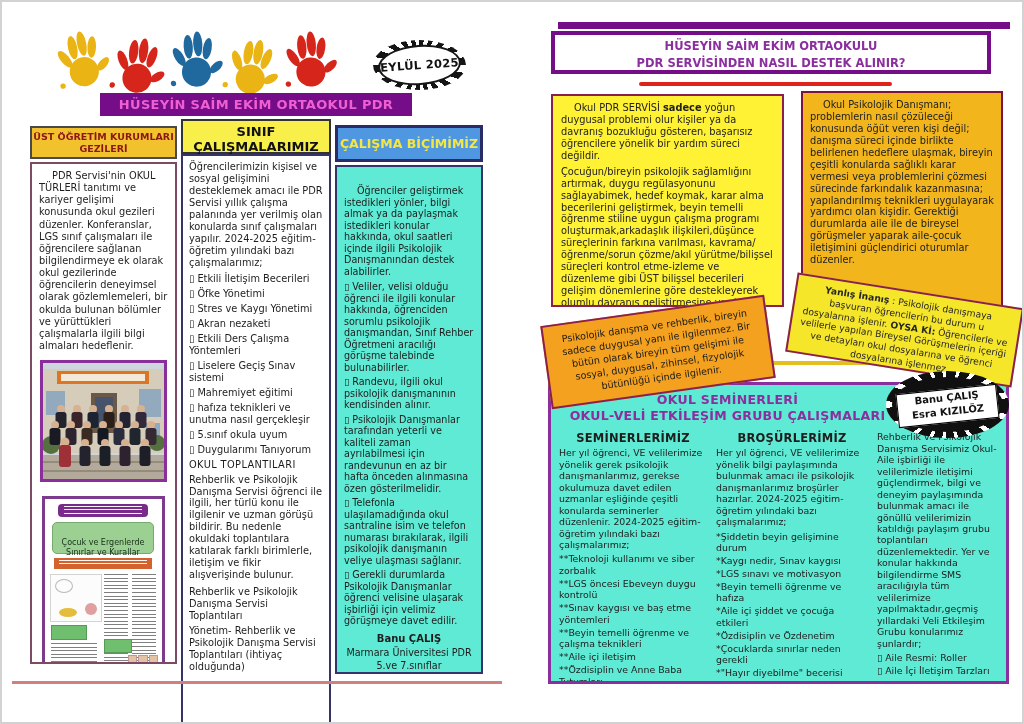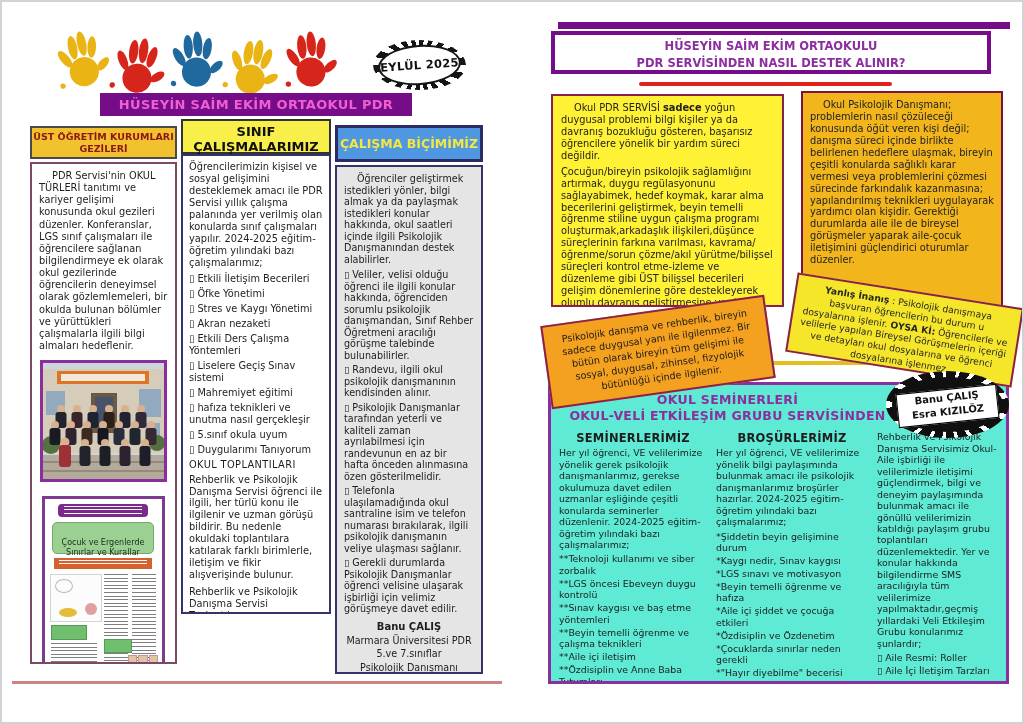--- a/index.html
+++ b/index.html
@@ -55,29 +55,29 @@
   .b-colB{position:absolute;left:87px;top:75px;width:24px;height:88px;}
   .b-green2{position:absolute;left:6px;top:126px;width:34px;height:13px;background:#6fbf6f;border:1px solid #579a57;}
   .b-green3{position:absolute;left:59px;top:140px;width:26px;height:12px;background:#6fbf6f;border:1px solid #579a57;}
   .b-textL{position:absolute;left:6px;top:144px;width:46px;height:40px;}
   .b-grid{position:absolute;right:4px;bottom:4px;width:30px;height:30px;display:grid;
     grid-template-columns:1fr 1fr 1fr;grid-template-rows:1fr 1fr;gap:1px;}
   .b-grid div{background:#e3c3a3;border:1px solid #b99;box-sizing:border-box;}
 
   .col2-header{left:179px;top:117px;width:150px;height:35px;background:#f8ef4a;border:2px solid #333;
     color:#111;font-weight:bold;font-size:13px;text-align:center;padding-top:3px;}
-  .col2-body{left:179px;top:152px;width:150px;height:460px;border:2px solid #34346a;background:#fff;
+  .col2-body{left:179px;top:152px;width:150px;height:571px;border:2px solid #34346a;background:#fff;
     padding:5px 6px;font-size:9.8px;line-height:1.22;overflow:hidden;}
   .col2-body .p{margin:0 0 5px;}
   .subhead{margin:3px 0 3px;letter-spacing:.4px;}
 
   .col3-header{left:333px;top:123px;width:148px;height:37px;background:#4f97e0;border:3px solid #2b2b66;
     color:#f5e642;font-weight:bold;font-size:12.5px;text-align:center;line-height:32px;}
-  .col3-body{left:333px;top:163px;width:148px;height:509px;border:2px solid #34346a;background:#e5e5e5;
-    padding:6px 7px;font-size:9.6px;line-height:1.2;overflow:hidden;}
+  .col3-body{left:333px;top:163px;width:148px;height:509px;border:2px solid #34346a;background:#5eead4;
+    padding:18px 7px;font-size:9.6px;line-height:1.2;overflow:hidden;}
   .signatures{text-align:center;margin-top:6px;}
   .sig-name{font-weight:bold;margin-top:5px;font-size:10px;}
   .sig-line{margin-top:2px;}
 
   .left-footer-line{left:10px;top:679px;width:490px;height:3px;background:#cf8080;}
 
   
   .rp-topbar{left:556px;top:20px;width:452px;height:7px;background:#760d88;}
   .rp-header{left:549px;top:29px;width:440px;height:43px;border:4px solid #760d88;background:#fff;
     color:#8c2f9e;font-weight:bold;font-size:11.5px;text-align:center;padding-top:3px;line-height:1.45;}
@@ -350,42 +350,42 @@
   <div class="abs left-footer-line"></div>
 
   <div class="abs rp-topbar"></div>
   <div class="abs rp-header">
     <div>HÜSEYİN SAİM EKİM ORTAOKULU</div>
     <div>PDR SERVİSİNDEN NASIL DESTEK ALINIR?</div>
   </div>
   <div class="abs rp-redline"></div>
 
   <div class="abs box-service">
-    <p class="p indent"><span>Okul PDR SERVİSİ </span><b>sadece</b><span> yoğun duygusal problemi bilgi kişiler ya da davranış bozukluğu gösteren, başarısız öğrencilere yönelik bir yardım süreci değildir.</span></p>
+    <p class="p indent"><span>Okul PDR SERVİSİ </span><b>sadece</b><span> yoğun duygusal problemi olur kişiler ya da davranış bozukluğu gösteren, başarısız öğrencilere yönelik bir yardım süreci değildir.</span></p>
     <p class="p">Çocuğun/bireyin psikolojik sağlamlığını artırmak, duygu regülasyonunu sağlayabimek, hedef koymak, karar alma becerilerini geliştirmek, beyin temelli öğrenme stiline uygun çalışma programı oluşturmak,arkadaşlık ilişkileri,düşünce süreçlerinin farkına varılması, kavrama/öğrenme/sorun çözme/akıl yürütme/bilişsel süreçleri kontrol etme-izleme ve düzenleme gibi ÜST bilişsel becerileri gelişim dönemlerine göre destekleyerek olumlu davranış geliştirmesine yardımcı olur.</p>
   </div>
 
   <div class="abs box-counselor">
     <p class="p indent">Okul Psikolojik Danışmanı; problemlerin nasıl çözüleceği konusunda öğüt veren kişi değil; danışma süreci içinde birlikte belirlenen hedeflere ulaşmak, bireyin çeşitli konularda sağlıklı karar vermesi veya problemlerini çözmesi sürecinde farkındalık kazanmasına; yapılandırılmış teknikleri uygulayarak yardımcı olan kişidir. Gerektiği durumlarda aile ile de bireysel görüşmeler yaparak aile-çocuk iletişimini güçlendirici oturumlar düzenler.</p>
   </div>
 
   <div class="abs rp-goldline"></div>
 
   <div class="abs note-belief">
     <b>Yanlış İnanış</b><span> : Psikolojik danışmaya başvuran öğrencilerin bu durum u dosyalarına işlenir.</span>
     <b>OYSA Kİ:</b><span> Öğrencilerle ve velilerle yapılan Bireysel Görüşmelerin içeriği ve detayları okul dosyalarına ve öğrenci dosyalarına işlenmez.</span>
   </div>
 
   <div class="abs note-holistic">Psikolojik danışma ve rehberlik, bireyin sadece duygusal yanı ile ilgilenmez. Bir bütün olarak bireyin tüm gelişimi ile sosyal, duygusal, zihinsel, fizyolojik bütünlüğü içinde ilgilenir.</div>
 
   <div class="abs programs-box">
     <div class="prog-titles">
 
     <div class="prog-title-line">OKUL SEMİNERLERİ</div>
-        <div class="prog-title-line">OKUL-VELİ ETKİLEŞİM GRUBU SERVİSİNDEN</div>
+        <div class="prog-title-line">OKUL-VELİ ETKİLEŞİM GRUBU ÇALIŞMALARI</div>
       </div>
     <div class="prog-cols">
       <div class="prog-col colA">
         <div class="prog-col-title">SEMİNERLERİMİZ</div>
         <p class="p">Her yıl öğrenci, VE velilerimize yönelik gerek psikolojik danışmanlarımız, gerekse okulumuza davet edilen uzmanlar eşliğinde çeşitli konularda seminerler düzenlenir. 2024-2025 eğitim-öğretim yılındaki bazı çalışmalarımız;</p>
         <div>
 
         <p class="item">**Teknoloji kullanımı ve siber zorbalık</p>
             <p class="item">**LGS öncesi Ebeveyn duygu kontrolü</p>
             <p class="item">**Sınav kaygısı ve baş etme yöntemleri</p>

